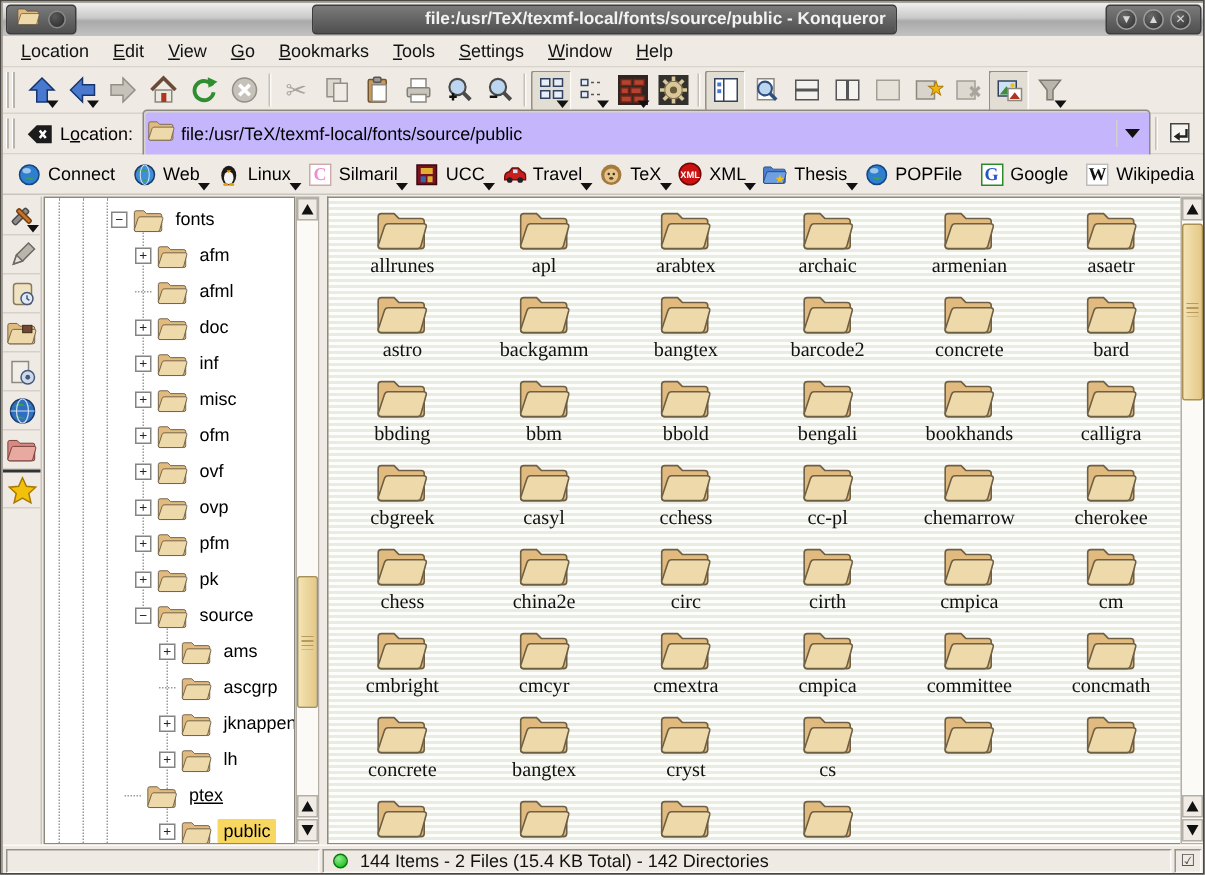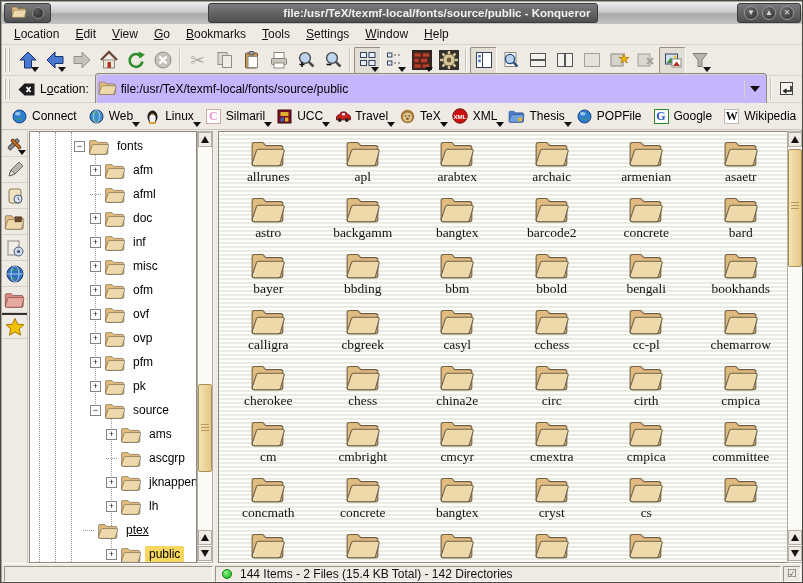--- a/index.html
+++ b/index.html
@@ -804,27 +804,20 @@
  <path d="M2 24 V6 q0-2 2-2 h8 l3 3 h14 q2 0 2 2 v15 q0 2 -2 2 H4 q-2 0 -2 -2 Z" fill="#e0ba7e" stroke="#6e5f45"></path>
  <path d="M2 24 l4 -12 q0.6 -1.6 2.2 -1.6 h22.3 q2.2 0 1.7 2 L29 24 q-0.5 2 -2.2 2 H4 q-2 0 -2 -2 Z" fill="#eed9ab" stroke="#6e5f45"></path>
             </svg>
             <div class="cell-label">bard</div>
           </div>
           <div class="cell">
             <svg width="36" height="29" viewBox="0 0 34 27">
  <path d="M2 24 V6 q0-2 2-2 h8 l3 3 h14 q2 0 2 2 v15 q0 2 -2 2 H4 q-2 0 -2 -2 Z" fill="#e0ba7e" stroke="#6e5f45"></path>
  <path d="M2 24 l4 -12 q0.6 -1.6 2.2 -1.6 h22.3 q2.2 0 1.7 2 L29 24 q-0.5 2 -2.2 2 H4 q-2 0 -2 -2 Z" fill="#eed9ab" stroke="#6e5f45"></path>
             </svg>
-            <div class="cell-label">bayer</div>
-          </div>
-          <div class="cell">
-            <svg width="36" height="29" viewBox="0 0 34 27">
- <path d="M2 24 V6 q0-2 2-2 h8 l3 3 h14 q2 0 2 2 v15 q0 2 -2 2 H4 q-2 0 -2 -2 Z" fill="#e0ba7e" stroke="#6e5f45"></path>
- <path d="M2 24 l4 -12 q0.6 -1.6 2.2 -1.6 h22.3 q2.2 0 1.7 2 L29 24 q-0.5 2 -2.2 2 H4 q-2 0 -2 -2 Z" fill="#eed9ab" stroke="#6e5f45"></path>
-            </svg>
             <div class="cell-label">bbding</div>
           </div>
           <div class="cell">
             <svg width="36" height="29" viewBox="0 0 34 27">
  <path d="M2 24 V6 q0-2 2-2 h8 l3 3 h14 q2 0 2 2 v15 q0 2 -2 2 H4 q-2 0 -2 -2 Z" fill="#e0ba7e" stroke="#6e5f45"></path>
  <path d="M2 24 l4 -12 q0.6 -1.6 2.2 -1.6 h22.3 q2.2 0 1.7 2 L29 24 q-0.5 2 -2.2 2 H4 q-2 0 -2 -2 Z" fill="#eed9ab" stroke="#6e5f45"></path>
             </svg>
             <div class="cell-label">bbm</div>
           </div>
           <div class="cell">

